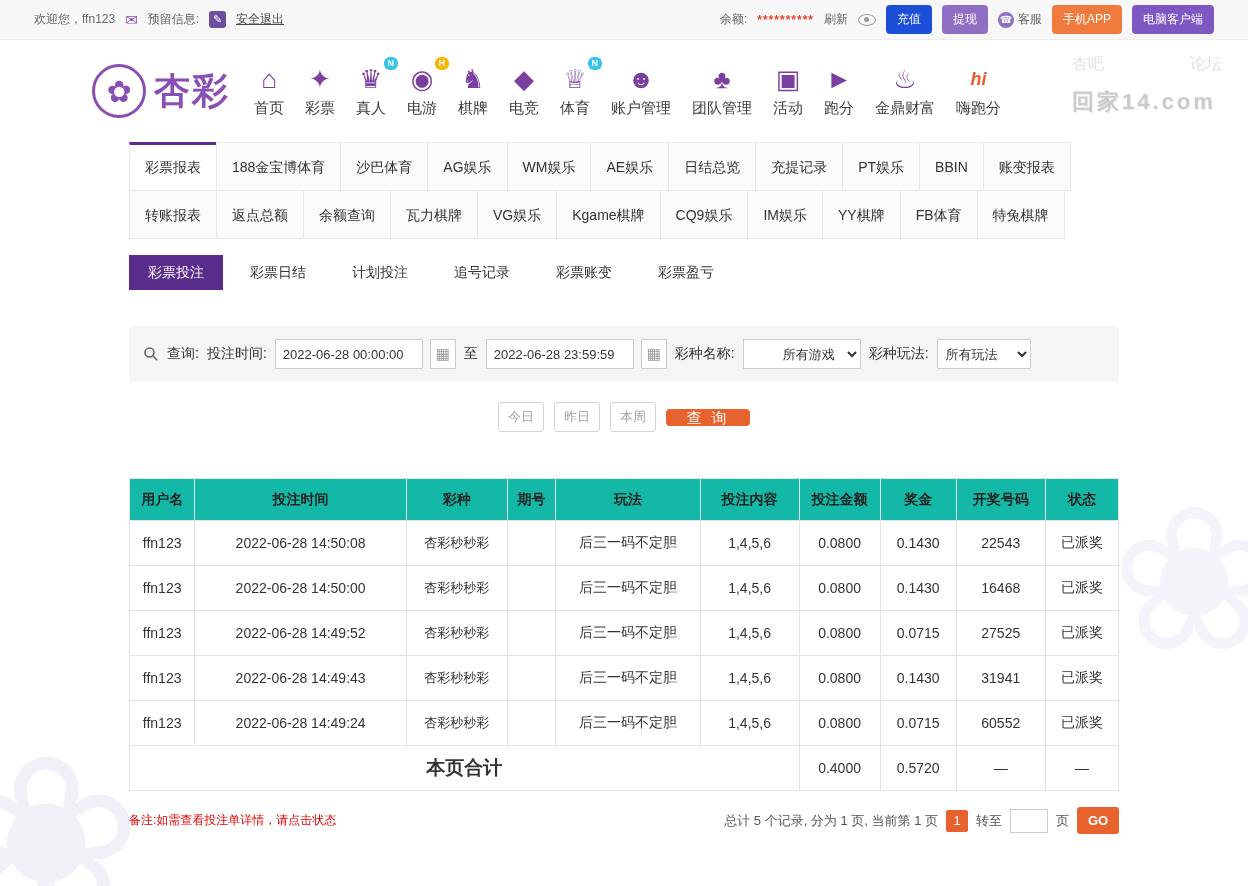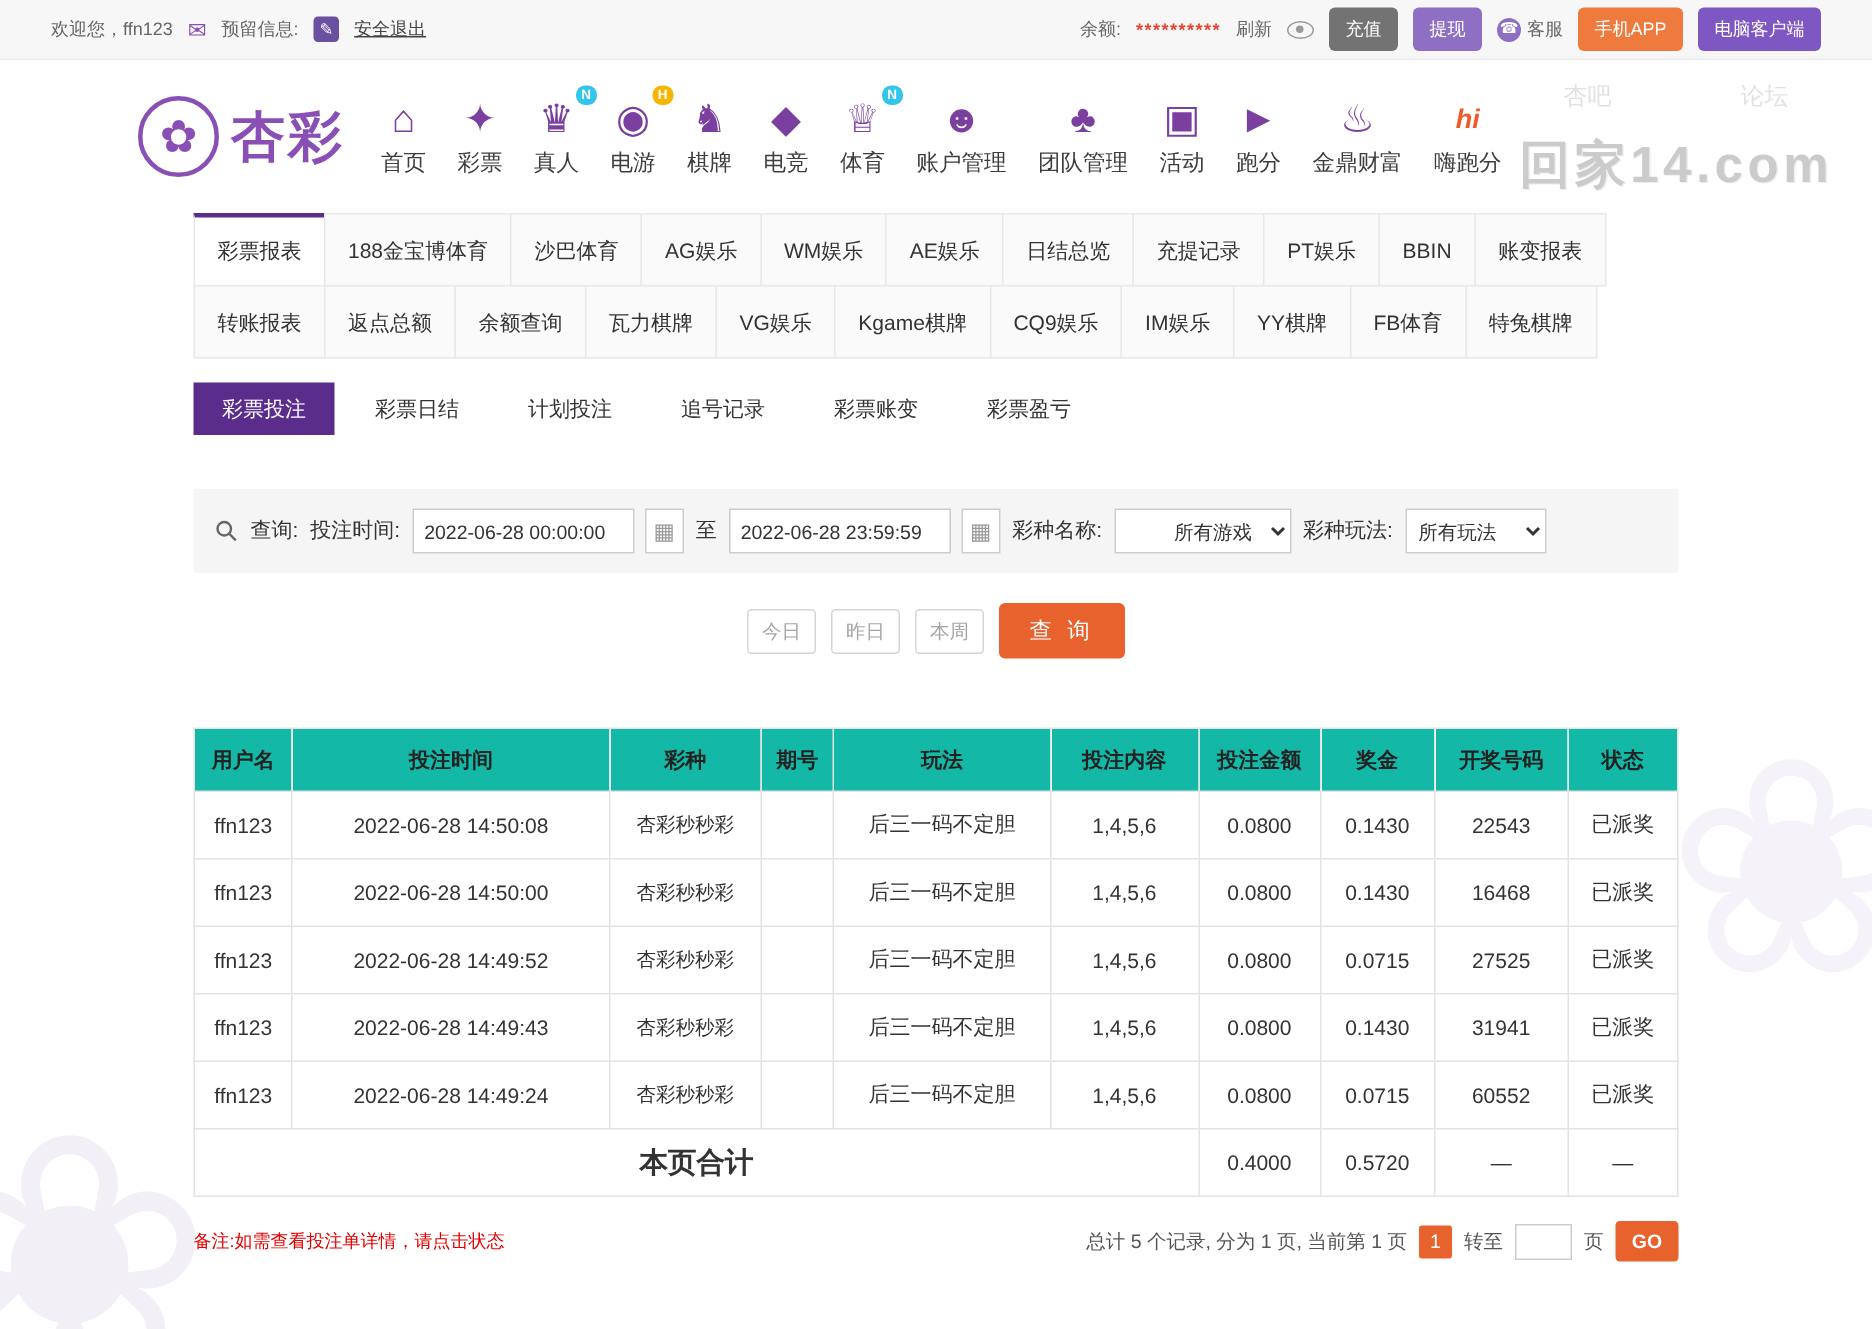--- a/index.html
+++ b/index.html
@@ -21,21 +21,21 @@
   .topbar { position:relative; z-index:1; height:40px; background:#f7f7f7; border-bottom:1px solid #ececec; font-size:12px; color:#666; }
   .topbar-inner { width:1180px; margin:0 auto; height:100%; display:flex; align-items:center; justify-content:space-between; }
   .tb-left, .tb-right { display:flex; align-items:center; gap:10px; }
   .icon-mail { color:#8a4fb5; font-size:15px; }
   .icon-edit { background:#6b4fa1; color:#fff; width:17px; height:17px; border-radius:3px; display:inline-flex; align-items:center; justify-content:center; font-size:11px; }
   .logout { color:#444; text-decoration:underline; }
   .bal-value { color:#e8432e; letter-spacing:1px; font-weight:bold; }
   .eye { width:18px; height:12px; border:1px solid #999; border-radius:50%; position:relative; display:inline-block; }
   .eye::after { content:""; position:absolute; width:5px; height:5px; background:#999; border-radius:50%; top:2.5px; left:5.5px; }
   .tb-btn { border:none; border-radius:4px; color:#fff; font-size:12px; padding:6px 11px; }
-  .btn-recharge { background:#737373; }
+  .btn-recharge { background:#1d4ed8; }
   .btn-withdraw { background:#8f6fc4; }
   .btn-app      { background:#ef7a3d; }
   .btn-pc       { background:#7e57c2; }
   .service { display:flex; align-items:center; gap:4px; color:#666; }
   .service-icon { width:16px; height:16px; border-radius:50%; background:#8f6fc4; color:#fff; font-size:10px; display:inline-flex; align-items:center; justify-content:center; }
 
   
   .header { position:relative; z-index:1; height:102px; background:#fff; }
   .header-inner { width:1064px; margin:0 auto; height:100%; display:flex; align-items:center; gap:24px; }
   .logo { display:flex; align-items:center; gap:8px; flex:0 0 auto; }
@@ -44,21 +44,21 @@
   .nav { display:flex; align-items:center; gap:21px; }
   .nav-item { display:flex; flex-direction:column; align-items:center; gap:5px; }
   .nav-icon { position:relative; height:30px; min-width:28px; display:flex; align-items:center; justify-content:center; color:#7b3fa0; font-size:26px; line-height:1; }
   .glyph-hi { font-size:18px; font-weight:bold; font-style:italic; color:#f05a28; }
   .badge { position:absolute; top:-7px; right:-13px; background:#35c5ea; color:#fff; font-size:9px; font-weight:bold; padding:1px 4px; border-radius:6px; line-height:1.2; }
   .badge:empty { display:none; }
   .badge--h { background:#f7b500; }
   .nav-label { font-size:15px; color:#3d3d3d; white-space:nowrap; }
   .watermark { position:absolute; right:26px; top:14px; text-align:left; pointer-events:none; }
   .wm-row { display:flex; gap:86px; justify-content:center; font-size:16px; color:#e2e2e2; }
-  .wm-main { margin-top:12px; font-size:34px; font-weight:bold; color:#cbcbcb; letter-spacing:3px; text-shadow:1px 1px 0 #eee; }
+  .wm-main { margin-top:12px; font-size:22px; font-weight:bold; color:#cbcbcb; letter-spacing:3px; text-shadow:1px 1px 0 #eee; }
 
   
   .main { position:relative; z-index:1; width:990px; margin:0 auto; }
 
   .rtab-rows { margin-top:0; }
   .rtab-row { display:flex; }
   .rtab { padding:0 15px; height:49px; line-height:48px; background:#fafafa; border:1px solid #e8e8e8; margin-left:-1px; font-size:14px; color:#333; white-space:nowrap; }
   .rtab:first-child { margin-left:0; }
   .rtab.active { background:#fff; border-top:3px solid #5a2d8c; line-height:44px; }
   .rtab-row2 { margin-top:-1px; }
@@ -70,21 +70,21 @@
   .filterbar { margin-top:36px; background:#f5f5f5; height:56px; display:flex; align-items:center; padding:0 14px; gap:8px; font-size:14px; color:#333; border-radius:2px; }
   .f-label { white-space:nowrap; }
   .f-input { width:148px; height:30px; border:1px solid #ccc; background:#fff; padding:0 7px; font-size:13px; color:#333; }
   .cal-icon { width:26px; height:30px; border:1px solid #ccc; margin-left:-1px; background:#fff; display:flex; align-items:center; justify-content:center; color:#999; font-size:15px; }
   .f-select { height:30px; border:1px solid #ccc; background:#fff; font-size:13px; padding:0 4px; color:#333; }
   .sel-lottery { width:118px;padding-left:35px; }
   .sel-play { width:94px; }
 
   .quickrow { margin-top:20px; display:flex; justify-content:center; align-items:center; gap:10px; }
   .qbtn { width:46px; height:30px; background:#fff; border:1px solid #d5d5d5; border-radius:3px; color:#a5a5a5; font-size:13px; }
-  .btn-search { width:84px; height:37px; background:#e8622e; border:none; border-radius:4px; color:#fff; font-size:15px; letter-spacing:3px; }
+  .btn-search { width:84px; height:17px; background:#e8622e; border:none; border-radius:4px; color:#fff; font-size:15px; letter-spacing:3px; }
 
   .data-table { margin-top:46px; width:100%; border-collapse:collapse; table-layout:fixed; font-size:14px; }
   .data-table th, .data-table td { border:1px solid #e3e3e3; text-align:center; overflow:hidden; white-space:nowrap; }
   .data-table th { height:42px; font-weight:bold; background:#14b8a6; color:#222; }
   .data-table td { height:45px; color:#333; }
   .td-lottery { font-size:13px; }
   .td-status { color:#e8622e; }
   .tfoot-label { font-size:19px; color:#333;font-weight:bold; }
 
   .bottombar { margin-top:16px; display:flex; justify-content:space-between; align-items:center; }

